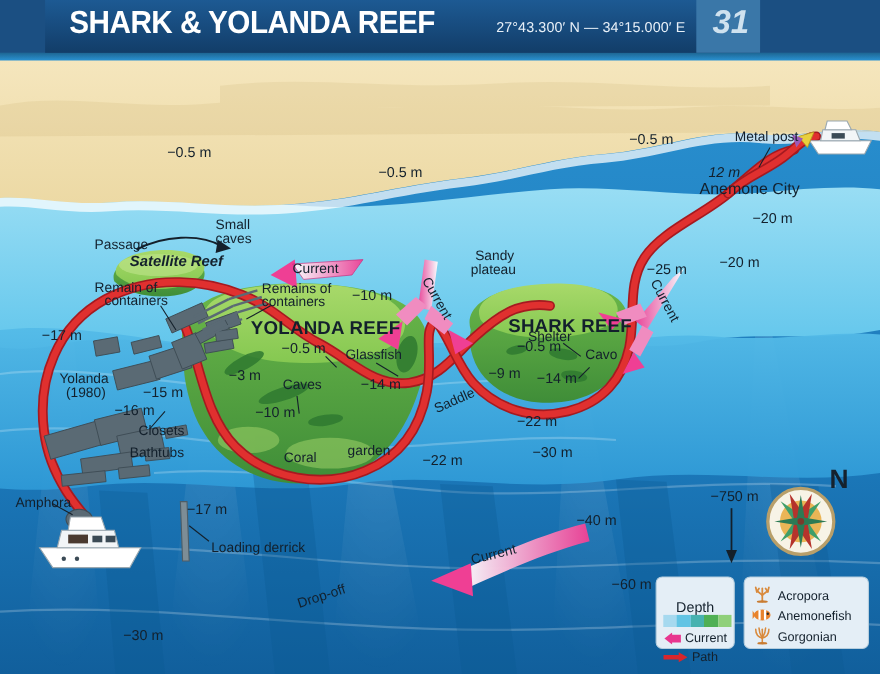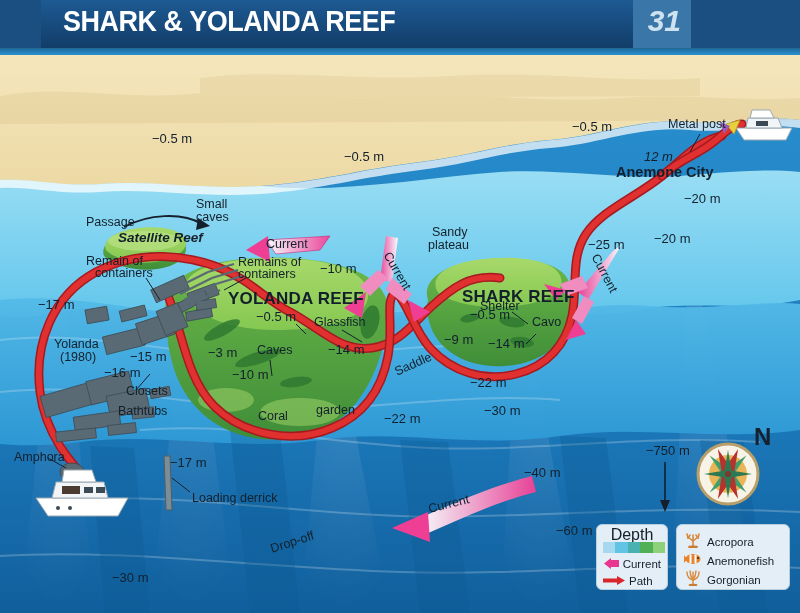--- a/index.html
+++ b/index.html
@@ -57,21 +57,21 @@
 
   
   .legend {
     position: absolute; z-index: 35;
     background: #e4eef6;
     border: 1px solid #b6cede;
     border-radius: 6px;
   }
   #legend-depth { left: 596px; top: 524px; width: 72px; height: 66px; padding: 3px 6px; }
   #legend-species { left: 676px; top: 524px; width: 114px; height: 66px; padding: 4px 5px; }
-  .lg-title { font-size: 16px; color: #13202c; text-align: center; line-height: 13px; }
+  .lg-title { font-size: 13px; color: #13202c; text-align: center; line-height: 13px; margin-top: 17px; }
   .depth-scale { display: flex; width: 62px; height: 11px; margin: 1px auto 2px; }
   .depth-scale div { flex: 1; }
   .lg-row { display: flex; align-items: center; gap: 4px; height: 17px; }
   .lg-row span.t { font-size: 11.5px; color: #13202c; }
   .sp-row { display: flex; align-items: flex-end; gap: 5px; height: 19px; padding-left: 2px; }
   .sp-row span.t { font-size: 11.5px; color: #13202c; }
 </style>
 </head>
 <body>
 
@@ -338,20 +338,21 @@
       <path d="M0,-27 L6,0 L0,27 L-6,0 Z" fill="#b5332c" transform="rotate(-22)"></path>
       <path d="M0,-24 L4,0 L0,24 L-4,0 Z" fill="#2c7a54"></path>
       <path d="M0,-24 L4,0 L0,24 L-4,0 Z" fill="#2c7a54" transform="rotate(90)"></path>
     </g>
     <circle r="3" fill="#7a3a2c"></circle>
   </g>
 </svg>
 
 <div class="header">
   <div class="hdr-title">SHARK &amp; YOLANDA REEF</div>
+  <div class="hdr-coords">27°43.300′ N — 34°15.000′ E</div>
   <div class="hdr-pagebox">
     <div class="hdr-page">31</div>
   </div>
 </div>
 <div class="hdr-shadow"></div>
 
 <div class="lbl depth" style="left:152px; top:132px;">−0.5 m</div>
 <div class="lbl depth" style="left:344px; top:150px;">−0.5 m</div>
 <div class="lbl depth" style="left:572px; top:120px;">−0.5 m</div>
 
@@ -375,21 +376,21 @@
 <div class="lbl" style="left:126px; top:385px;">Closets</div>
 <div class="lbl" style="left:118px; top:405px;">Bathtubs</div>
 
 <div class="lbl" style="left:14px; top:451px;">Amphora</div>
 <div class="lbl depth" style="left:170px; top:456px;">−17 m</div>
 <div class="lbl" style="left:192px; top:492px;">Loading derrick</div>
 <div class="lbl depth" style="left:112px; top:571px;">−30 m</div>
 
 <div class="lbl big" style="left:228px; top:290px;">YOLANDA REEF</div>
 <div class="lbl depth" style="left:256px; top:310px;">−0.5 m</div>
-<div class="lbl depth" style="left:208px; top:334px;margin-top:12px;">−3 m</div>
+<div class="lbl depth" style="left:208px; top:334px;">−3 m</div>
 <div class="lbl" style="left:257px; top:344px;">Caves</div>
 <div class="lbl depth" style="left:232px; top:368px;">−10 m</div>
 <div class="lbl" style="left:314px; top:316px;">Glassfish</div>
 <div class="lbl depth" style="left:328px; top:343px;">−14 m</div>
 <div class="lbl" style="left:258px; top:410px;">Coral</div>
 <div class="lbl" style="left:316px; top:404px;">garden</div>
 
 <div class="lbl depth" style="left:320px; top:262px;">−10 m</div>
 <div class="lbl" style="left:432px; top:226px;">Sandy</div>
 <div class="lbl" style="left:428px; top:239px;">plateau</div>
@@ -401,21 +402,21 @@
 <div class="lbl" style="left:532px; top:316px;">Cavo</div>
 <div class="lbl depth" style="left:488px; top:337px;">−14 m</div>
 <div class="lbl depth" style="left:470px; top:376px;">−22 m</div>
 <div class="lbl depth" style="left:484px; top:404px;">−30 m</div>
 
 <div class="lbl" style="left:394px; top:358px; transform:rotate(-24deg);">Saddle</div>
 <div class="lbl depth" style="left:384px; top:412px;">−22 m</div>
 
 <div class="lbl" style="left:668px; top:118px;">Metal post</div>
 <div class="lbl depth" style="left:644px; top:150px;font-style:italic;">12 m</div>
-<div class="lbl mid" style="left:616px; top:165px; font-weight:bold;">Anemone City</div>
+<div class="lbl mid" style="left:636px; top:165px; font-weight:normal;">Anemone City</div>
 <div class="lbl depth" style="left:684px; top:192px;">−20 m</div>
 <div class="lbl depth" style="left:654px; top:232px;">−20 m</div>
 <div class="lbl depth" style="left:588px; top:238px;">−25 m</div>
 
 <div class="lbl" style="left:266px; top:238px;">Current</div>
 <div class="lbl" style="left:392px; top:250px; transform:rotate(60deg); transform-origin:left top;">Current</div>
 <div class="lbl" style="left:600px; top:252px; transform:rotate(62deg); transform-origin:left top;">Current</div>
 <div class="lbl" style="left:428px; top:498px; transform:rotate(-14deg);">Current</div>
 
 <div class="lbl" style="left:270px; top:536px; transform:rotate(-18deg);">Drop-off</div>

